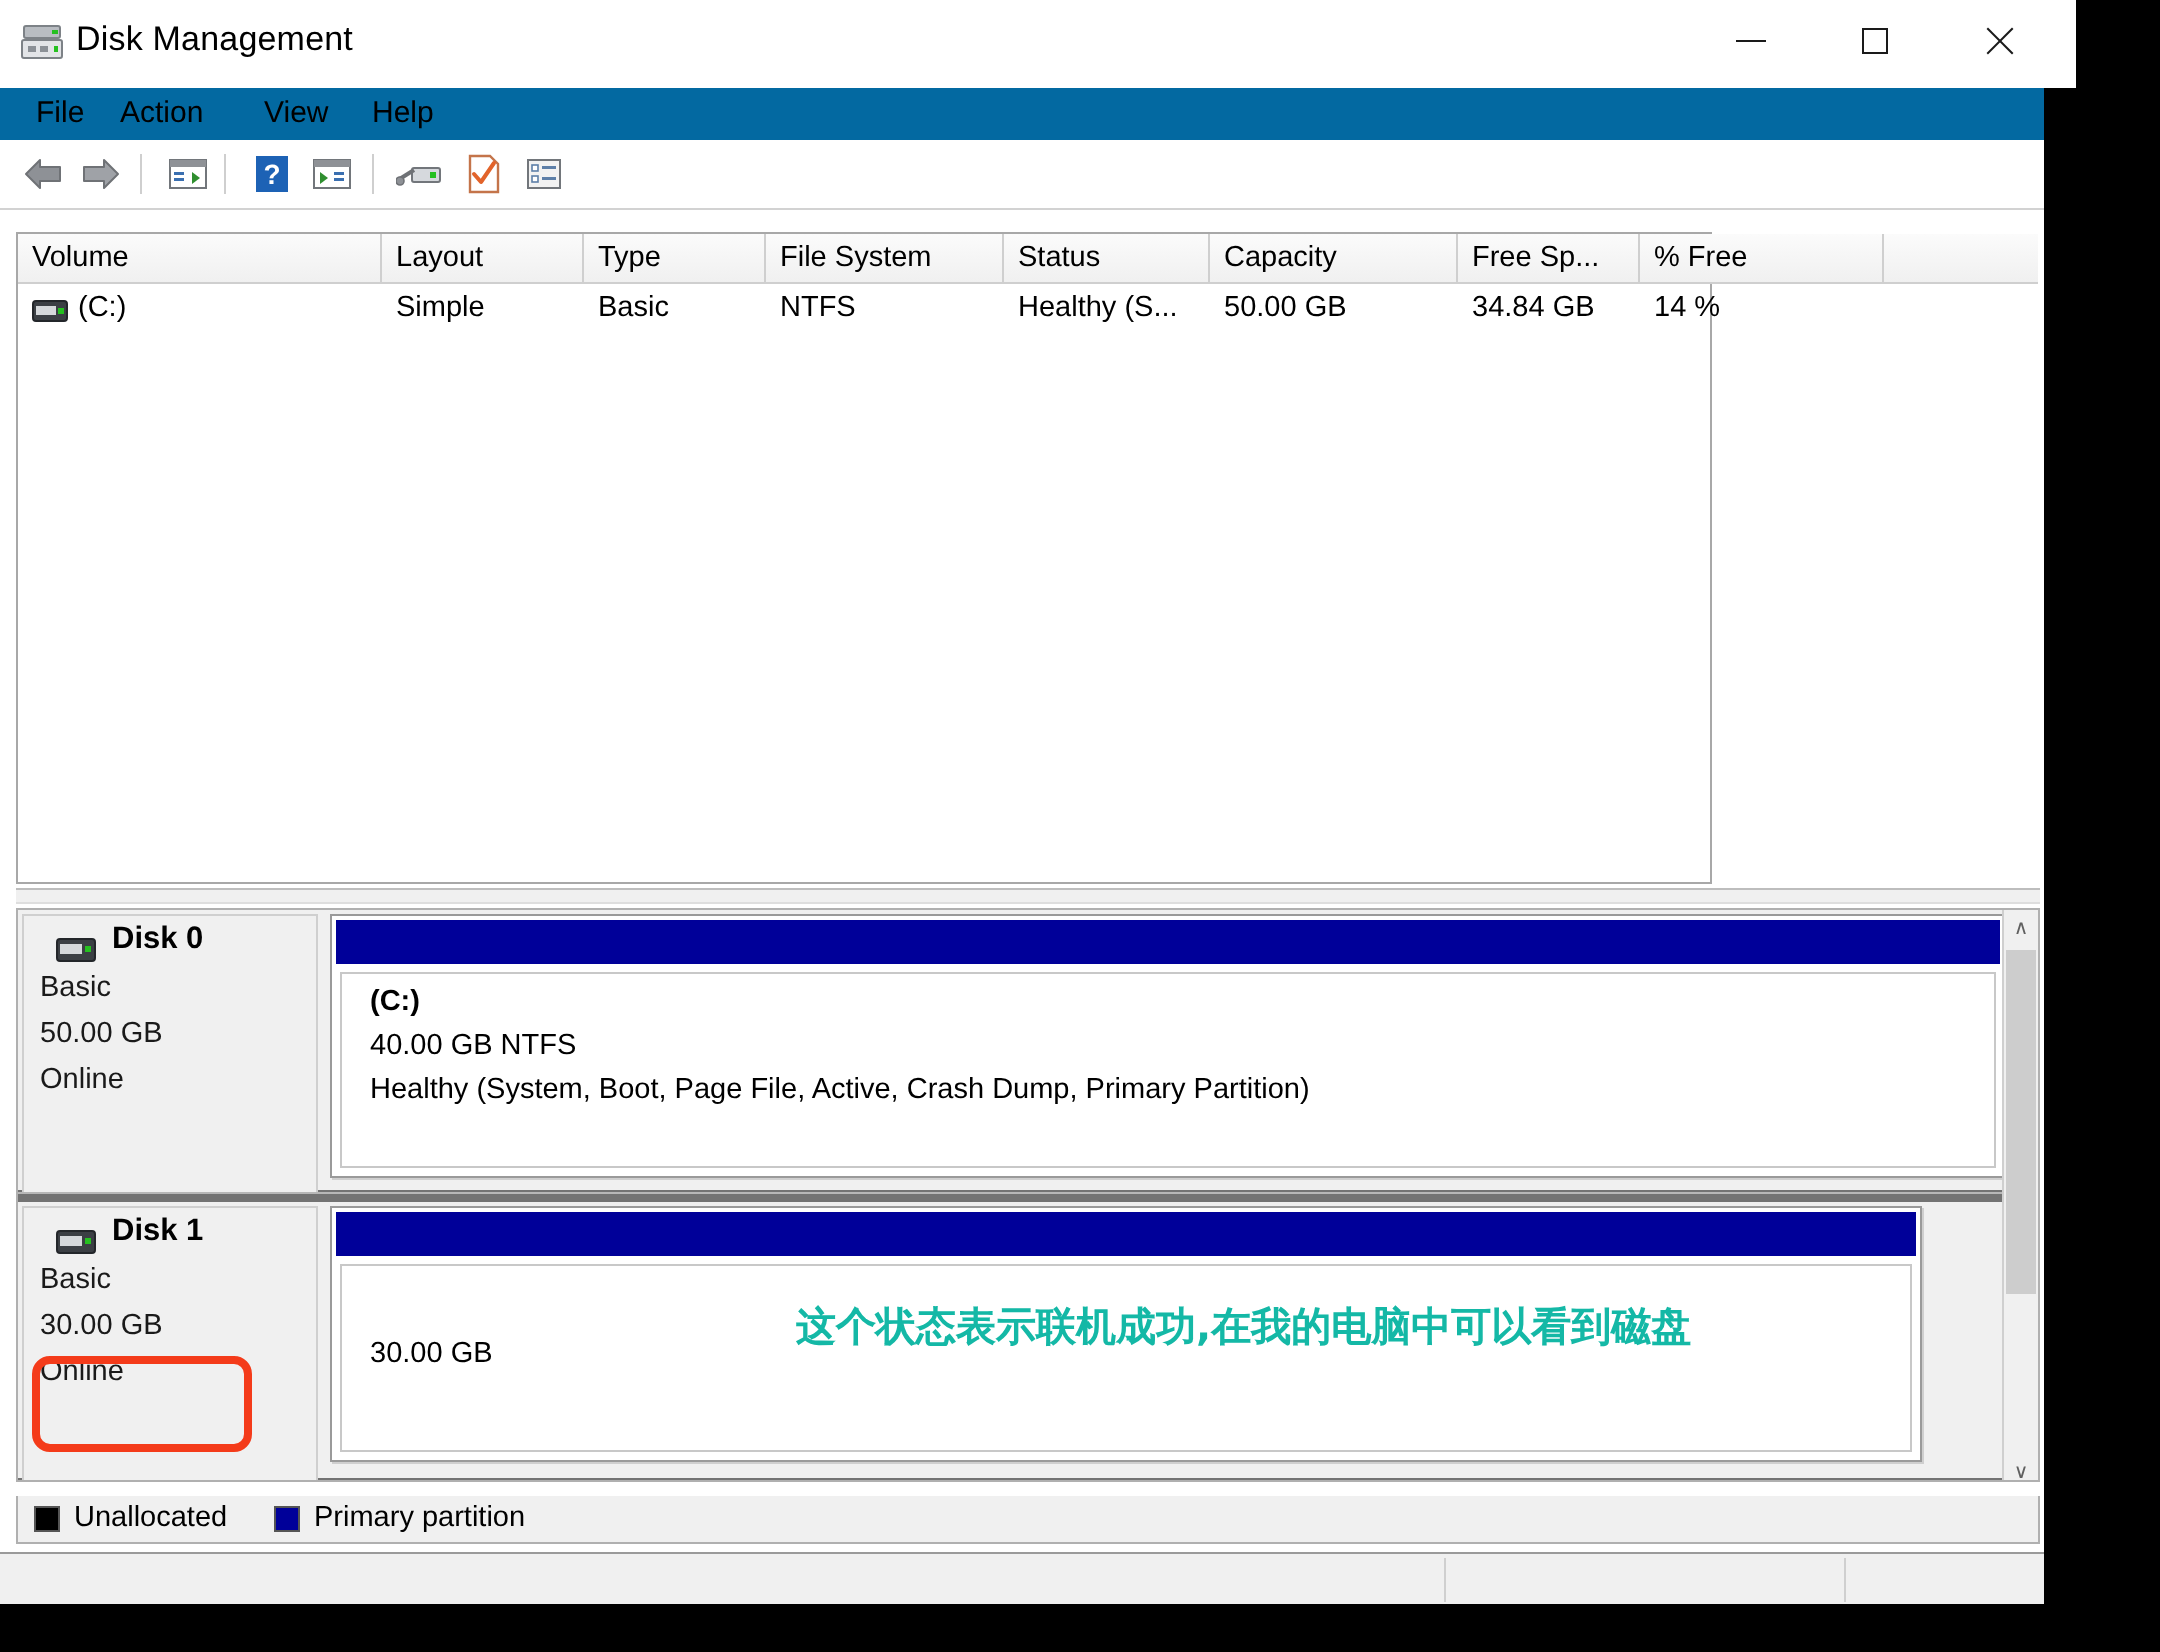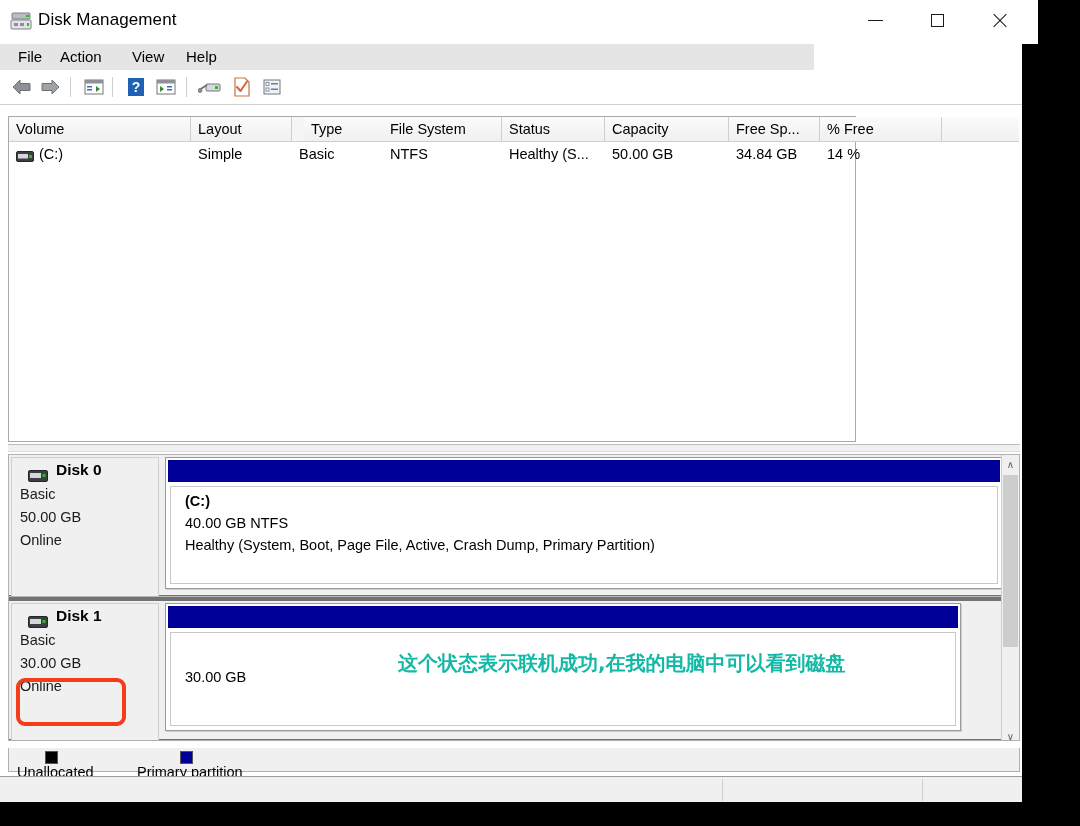--- a/index.html
+++ b/index.html
@@ -60,22 +60,22 @@
   .glyph-close::before, .glyph-close::after {
     content: ""; position: absolute; left: 0; top: 8px;
     width: 18px; height: 0; border-top: 1.5px solid #1a1a1a;
   }
   .glyph-close::before { transform: rotate(45deg); }
   .glyph-close::after  { transform: rotate(-45deg); }
 
   
   .menubar {
     position: absolute; left: 0; top: 44px;
-    width: 814px; height: 26px;
-    background: #e5e5e5;
+    width: 1022px; height: 26px;
+    background: #0369a1;
   }
   .menuitem {
     position: absolute; top: 2px;
     font-size: 15px; color: #000;
     padding: 2px 6px;
   }
   .mi-file   { left: 12px; }
   .mi-action { left: 54px; }
   .mi-view   { left: 126px; }
   .mi-help   { left: 180px; }
@@ -252,21 +252,21 @@
     position: absolute; left: 8px; top: 748px;
     width: 1012px; height: 24px;
     background: #f0f0f0;
     border: 1px solid #b0b0b0;
     border-top: none;
     box-sizing: border-box;
   }
   .legend-item {
     position: absolute; top: 3px;
     font-size: 14.5px; color: #000;
-    display: flex; align-items: center; flex-direction: column;
+    display: flex; align-items: center;
   }
   .swatch {
     display: inline-block; width: 13px; height: 13px;
     margin-right: 7px;
     border: 1px solid #555;
     box-sizing: border-box;
   }
   .lg-unalloc { left: 8px; }
   .lg-primary { left: 128px; }
 
@@ -408,21 +408,21 @@
           <rect x="9" y="5" width="7" height="1.5" fill="#5d7fa8"></rect>
           <rect x="9" y="10.5" width="7" height="1.5" fill="#5d7fa8"></rect>
         </svg>
       </div>
     </div>
 
     <div class="listview">
       <div class="col-header">
         <div class="col-cell" style="left:0px;width:182px">Volume</div>
         <div class="col-cell" style="left:182px;width:101px">Layout</div>
-        <div class="col-cell" style="left:295px;width:91px">Type</div>
+        <div class="col-cell" style="left:283px;width:91px">Type</div>
         <div class="col-cell" style="left:374px;width:119px">File System</div>
         <div class="col-cell" style="left:493px;width:103px">Status</div>
         <div class="col-cell" style="left:596px;width:124px">Capacity</div>
         <div class="col-cell" style="left:720px;width:91px">Free Sp...</div>
         <div class="col-cell" style="left:811px;width:122px">% Free</div>
         <div class="col-cell" style="left:933px;width:77px;border-right:none"></div>
       </div>
 
       <div class="row">
         <span class="vol-icon">

